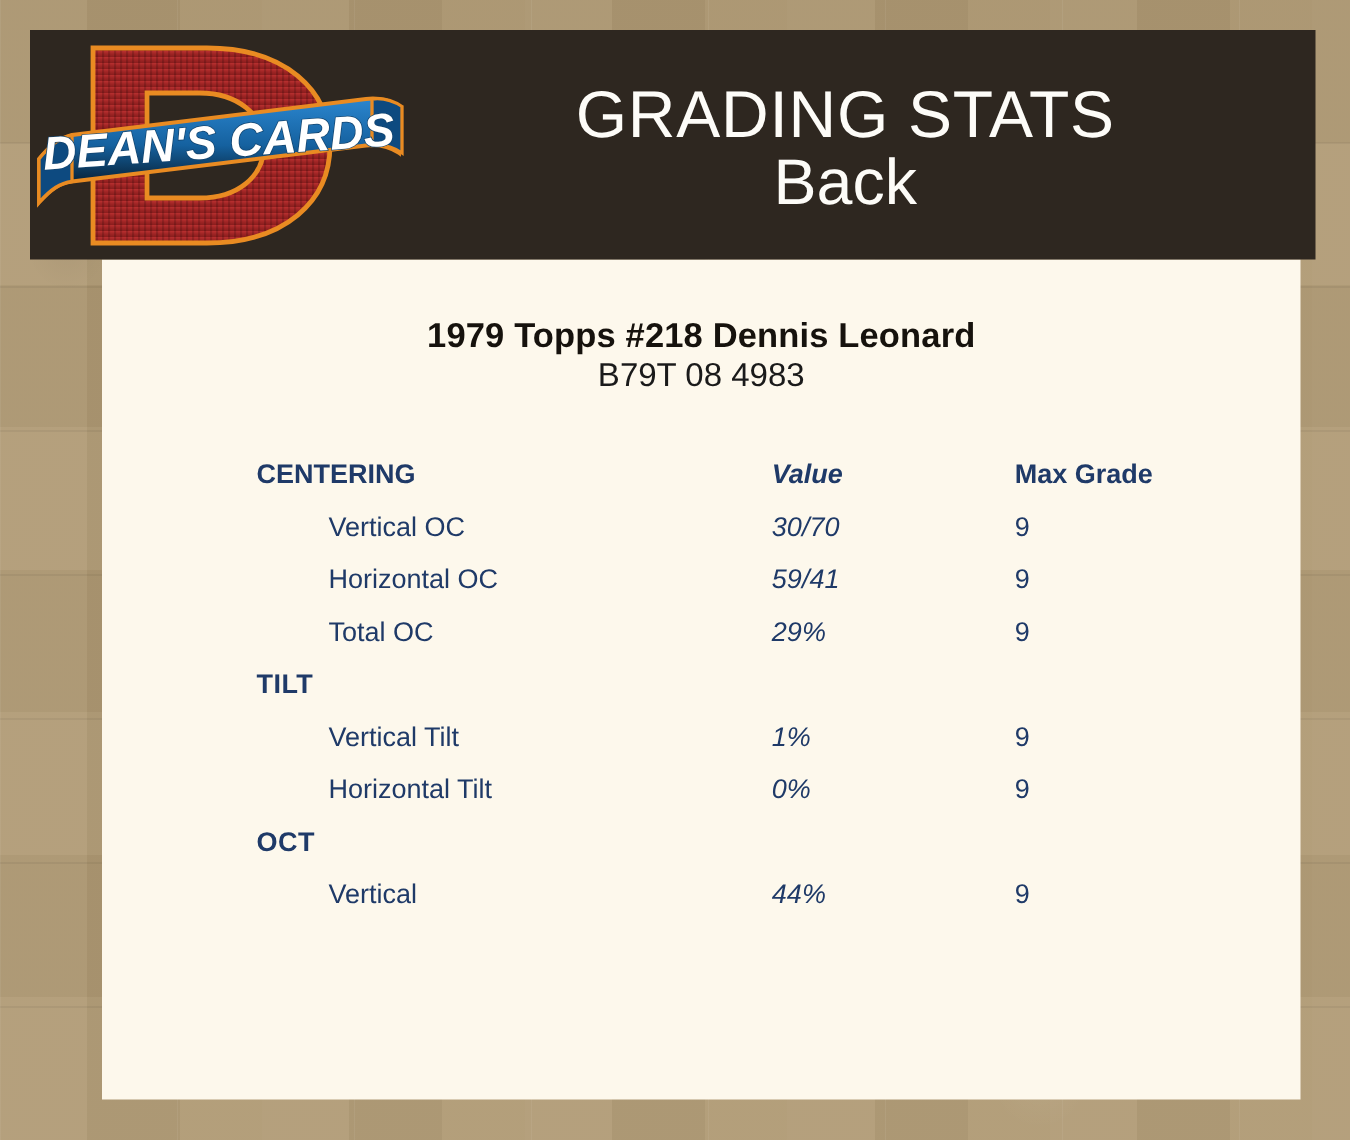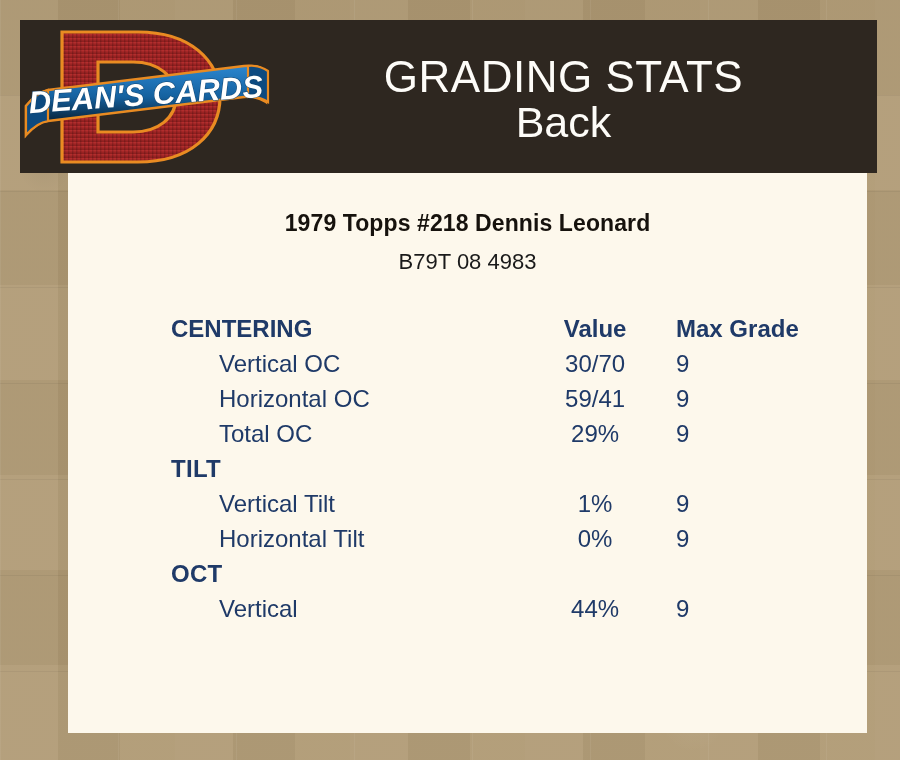--- a/index.html
+++ b/index.html
@@ -103,38 +103,37 @@
     font-size: 23px;
     font-weight: bold;
     color: #16120d;
     margin-top: 37px;
     letter-spacing: 0.1px;
   }
   #card-serial {
     text-align: center;
     font-size: 22px;
     color: #1a1a1a;
-    margin-top: 12px;
   }
 
   
   #stats-table {
     margin: 36px 0 0 103px;
     width: 650px;
     border-collapse: collapse;
     color: #1f3a68;
   }
   #stats-table td {
     padding: 0;
     height: 35px;
     vertical-align: middle;
-    font-size: 24px;
+    font-size: 18px;
   }
   .col-label   { width: 320px; text-align: left; }
-  .col-value   { width: 175px; text-align: center; }
+  .col-value   { width: 175px; text-align: left; font-style: italic; }
   .col-grade   { width: 155px; text-align: left; }
 
   .hdr-label   { font-weight: bold; font-size: 23px; }
   .hdr-value,
   .hdr-grade   { font-weight: bold; font-size: 23px; }
 
   .section-row td { padding-top: 2px; }
   .section-name { font-weight: bold; letter-spacing: 0.3px; }
 
   .stat-label { padding-left: 48px !important; }

